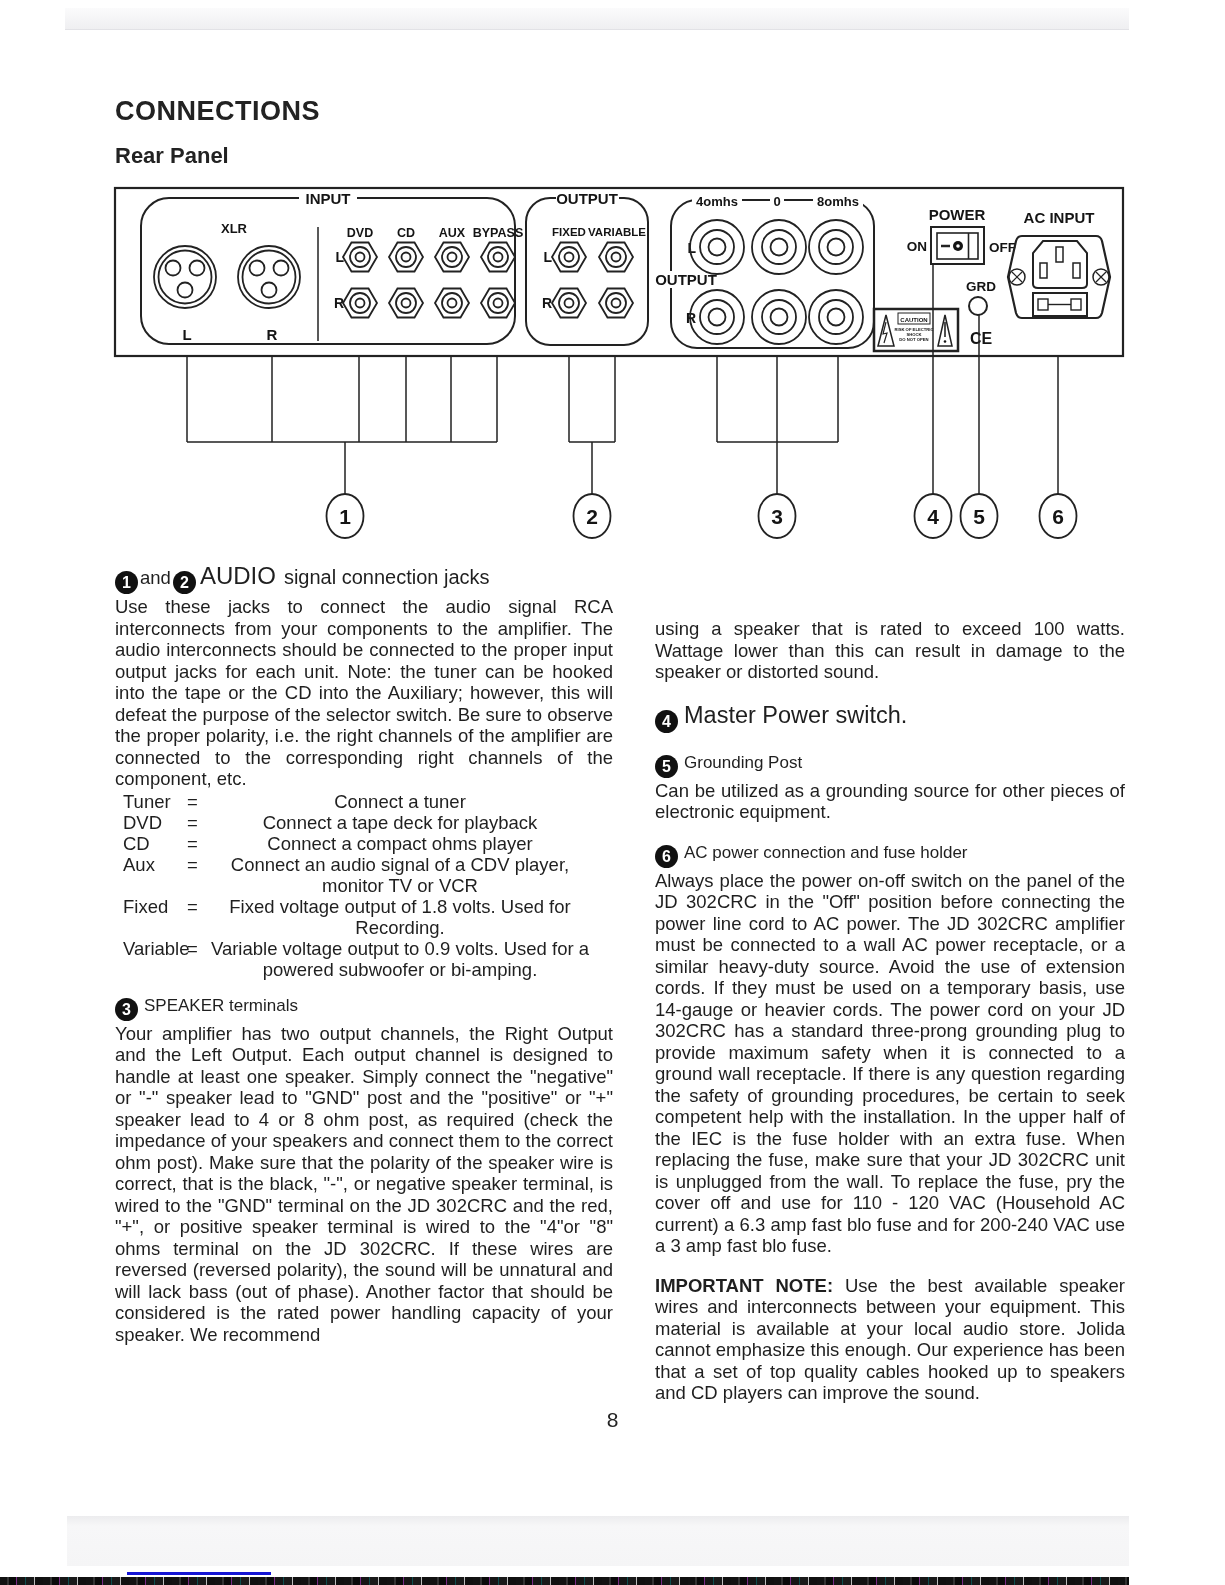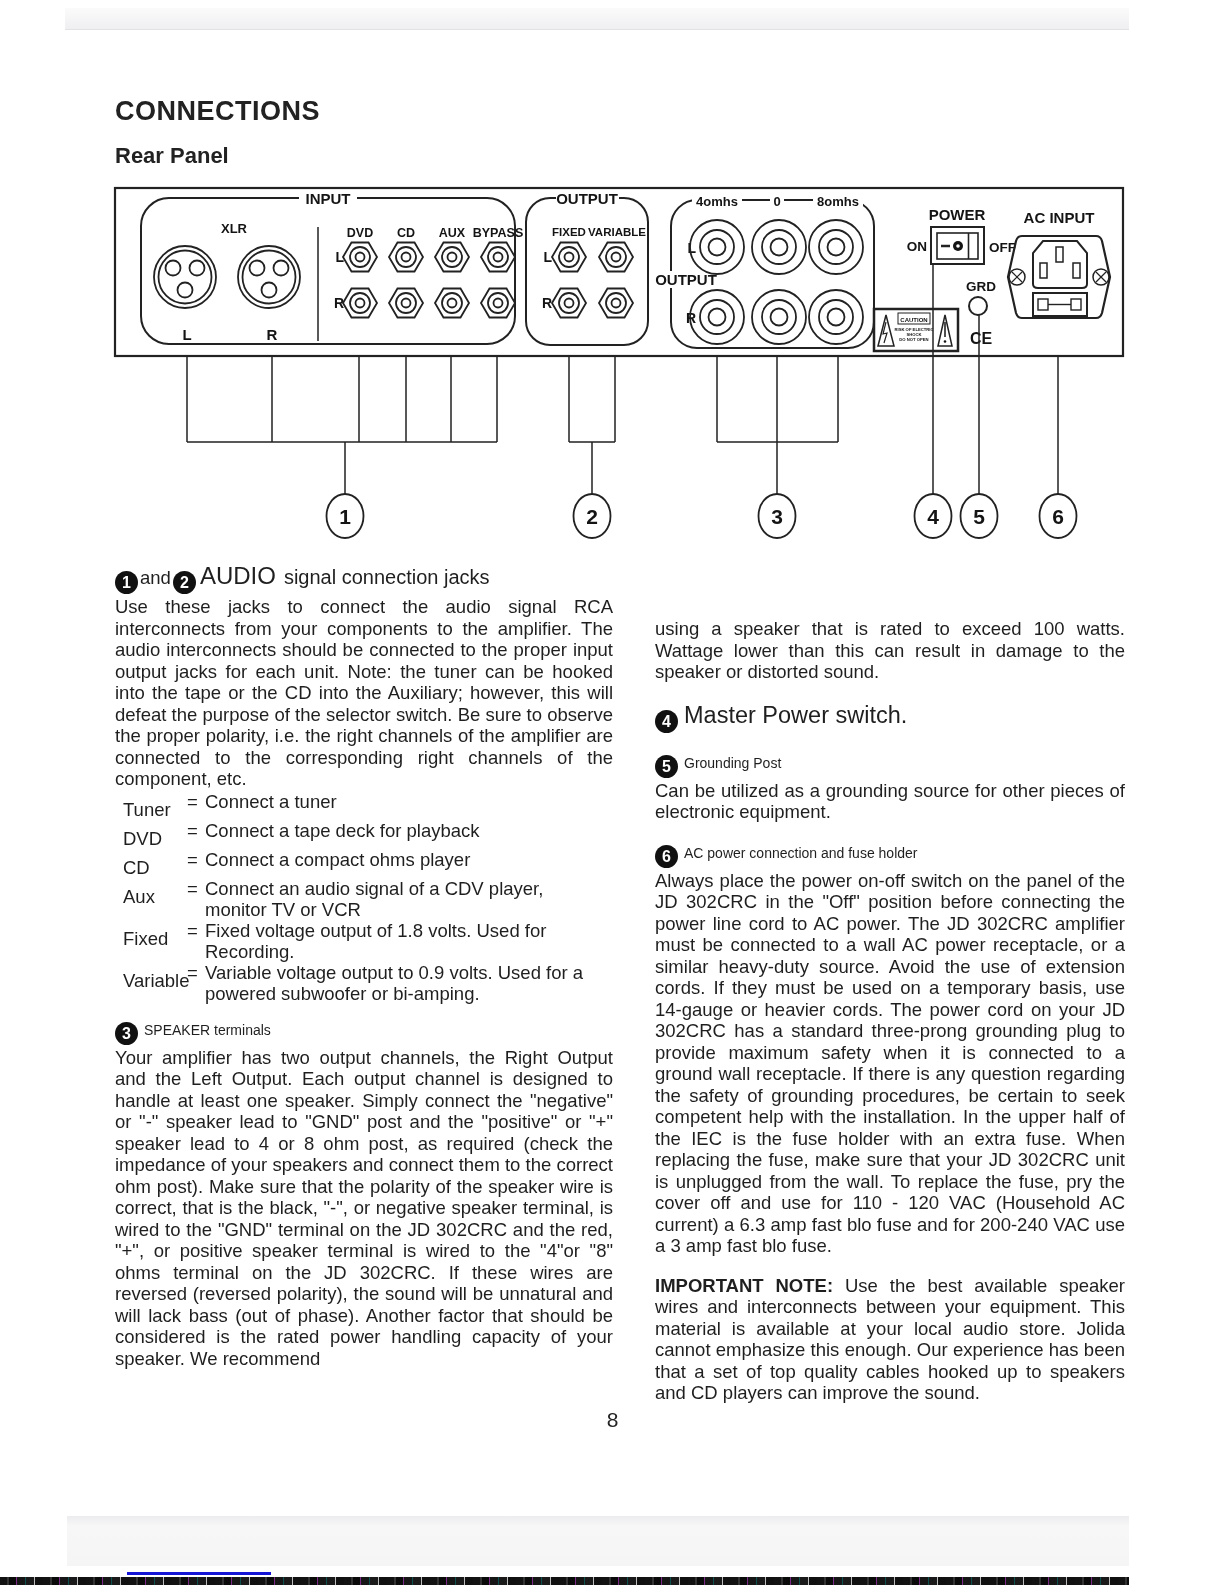--- a/index.html
+++ b/index.html
@@ -19,26 +19,26 @@
   .dlabel{fill:#141414;stroke:none;font-weight:700;font-family:"Liberation Sans",sans-serif;}
   .col{position:absolute;font-size:18.5px;line-height:21.5px;}
   .col-left{left:115px;top:565px;width:498px;}
   .col-right{left:655px;top:582px;width:470px;margin-top:36px;}
   .just{text-align:justify;margin:0 0 0 0;}
   .sec-head{margin:0 0 2px 0;white-space:nowrap;}
   .numcircle{display:inline-block;width:23px;height:23px;border-radius:50%;background:#111;
         color:#fff;font-size:16px;font-weight:700;text-align:center;line-height:23px;vertical-align:-4px;}
   .sh-mid{font-size:18.5px;padding:0 2px;}
   .sh-big{font-size:24px;padding-left:4px;}
-  .sh-t{font-size:14px;padding-left:6px;}
+  .sh-t{font-size:17px;padding-left:6px;}
   .defs{margin-top:1px;}
   .defrow{display:flex;line-height:21px;}
-  .term{width:64px;flex:none;padding-left:8px;margin-top:8px;}
+  .term{width:64px;flex:none;padding-left:8px;}
   .eq{width:18px;flex:none;}
-  .dd{width:390px;flex:none;} .mt14{margin-top:14px;} .mt18{margin-top:18px;} .mt22{margin-top:22px;}
+  .dd{width:390px;flex:none;text-align:center;} .mt14{margin-top:14px;} .mt18{margin-top:18px;} .mt22{margin-top:22px;}
   .page-num{position:absolute;left:0;top:1408px;width:1225px;text-align:center;font-size:21px;color:#242424;}
   b{font-weight:700;}
 </style>
 </head>
 <body>
 
 <div class="page">
 
   <div class="band-top"></div>
 

